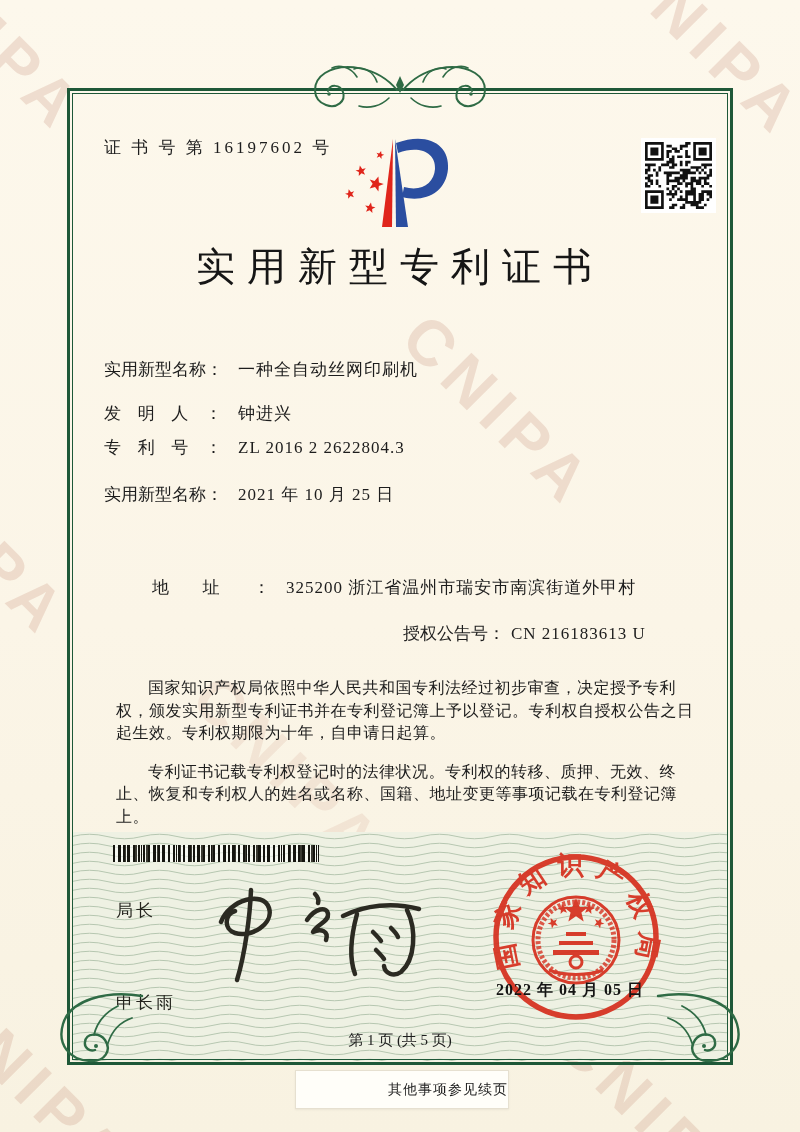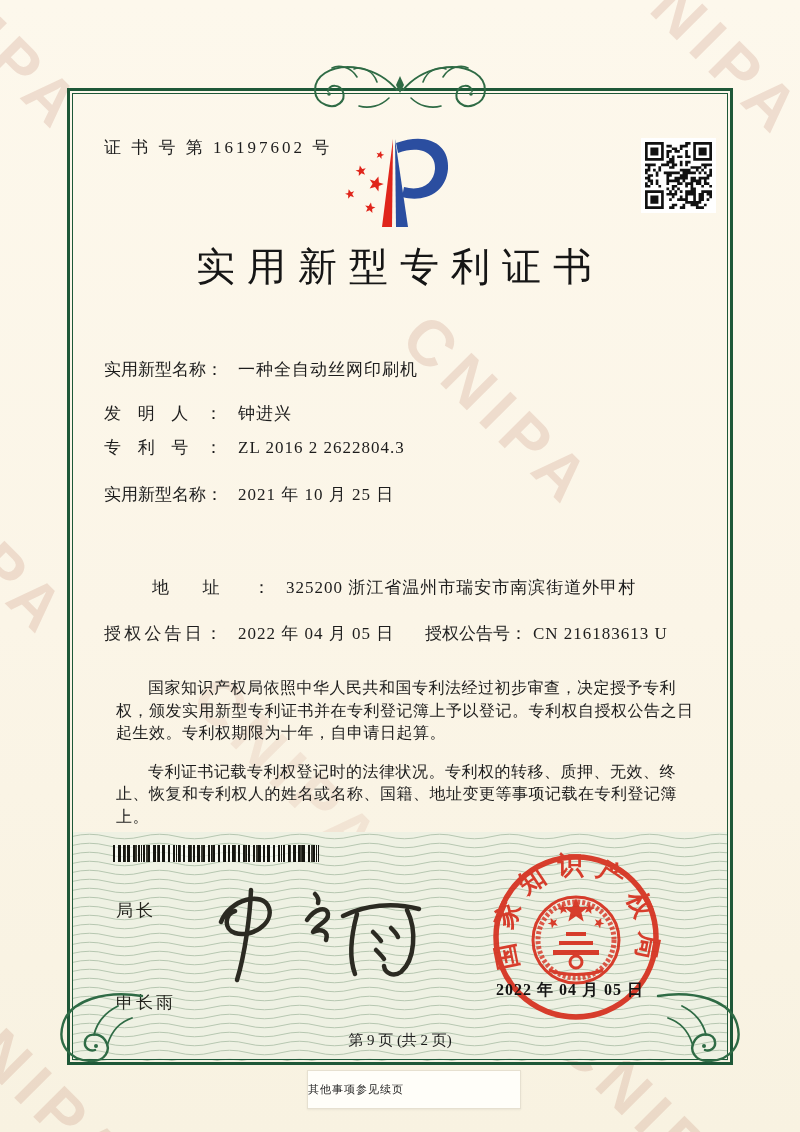--- a/index.html
+++ b/index.html
@@ -28,21 +28,21 @@
   .cert-no{position:absolute;left:104px;top:136px;font-size:17px;letter-spacing:3px;z-index:2;}
   .logo{position:absolute;left:328px;top:126px;width:140px;height:110px;z-index:2;}
   .qr{position:absolute;left:641px;top:138px;width:75px;height:75px;z-index:2;}
   .title{
     position:absolute;left:0;top:240px;width:100%;text-align:center;z-index:2;
     font-size:39px;font-weight:400;letter-spacing:12px;color:#161616;
   }
   .row{position:absolute;left:104px;height:24px;white-space:nowrap;font-size:17px;z-index:2;}
   .row .lbl{display:inline-block;width:118px;text-align:justify;text-align-last:justify;}
   .row .val{margin-left:16px;letter-spacing:1px;}
-  .row2{position:absolute;left:425px;height:24px;white-space:nowrap;font-size:17px;z-index:2;}
+  .row2{position:absolute;left:403px;height:24px;white-space:nowrap;font-size:17px;z-index:2;}
   .row2 .val{margin-left:6px;letter-spacing:1px;}
   .paras{position:absolute;left:100px;top:661px;width:616px;z-index:2;}
   .paras p{margin:16px;font-size:16px;line-height:22.5px;text-indent:2em;letter-spacing:.5px;}
   .paras p + p{margin-top:3px;font-family:Liberation Serif, serif;}
   .barcode{
     position:absolute;left:113px;top:845px;width:206px;height:17px;z-index:2;
     background-color:rgba(255,255,255,.55);
     background-image:
       repeating-linear-gradient(90deg,#15150f 0,#15150f 2px,transparent 2px,transparent 5px),
       repeating-linear-gradient(90deg,#15150f 0,#15150f 1px,transparent 1px,transparent 7px),
@@ -54,22 +54,22 @@
   }
   .sig-script{position:absolute;left:195px;top:878px;width:245px;height:115px;z-index:2;}
   .seal{position:absolute;left:489px;top:850px;width:174px;height:174px;z-index:2;opacity:.93;}
   .seal-date{
     position:absolute;left:486px;top:980px;width:168px;z-index:3;text-align:center;
     font-size:16px;font-weight:600;color:#141414;letter-spacing:1px;
   }
   .page-info{position:absolute;left:0;top:1031px;width:100%;text-align:center;font-size:15px;z-index:2;}
   .note{
     position:absolute;left:295px;top:1070px;width:212px;height:37px;line-height:37px;z-index:6;
-    text-align:left;font-size:11px;background:#fffef9;border:1px solid #e6e0d0;
-    box-shadow:0 1px 2px rgba(0,0,0,.06);letter-spacing:1px;margin-left:12px;
+    text-align:right;font-size:14px;background:#fffef9;border:1px solid #e6e0d0;
+    box-shadow:0 1px 2px rgba(0,0,0,.06);letter-spacing:1px;
   }
 </style>
 </head>
 <body>
 
 <svg width="0" height="0" style="position:absolute">
   <defs>
     <path id="st" d="M0,-10 L2.94,-3.09 L9.51,-3.09 L4.16,1.18 L5.88,8.09 L0,4 L-5.88,8.09 L-4.16,1.18 L-9.51,-3.09 L-2.94,-3.09 Z"></path>
     <pattern id="waves" width="140" height="9" patternUnits="userSpaceOnUse">
       <path d="M0,4.5 Q17.5,0 35,4.5 T70,4.5 T105,4.5 T140,4.5" fill="none" stroke="#9fb69c" stroke-width="0.9"></path>
@@ -155,23 +155,20 @@
     <span class="lbl">发明人：</span><span class="val">钟进兴</span>
   </div>
   <div class="row" style="top:436px;">
     <span class="lbl">专利号：</span><span class="val">ZL 2016 2 2622804.3</span>
   </div>
   <div class="row" style="top:483px;">
     <span class="lbl">实用新型名称：</span><span class="val">2021 年 10 月 25 日</span>
   </div>
   <div class="row" style="top:576px;margin-left:48px;">
     <span class="lbl">地址：</span><span class="val">325200 浙江省温州市瑞安市南滨街道外甲村</span>
-  </div>
-  <div class="row" style="top:622px;">
-    <span class="lbl">授权公告日：</span><span class="val">2022 年 04 月 05 日</span>
   </div>
   <div class="row2" style="top:622px;">
     <span>授权公告号：</span><span class="val">CN 216183613 U</span>
   </div>
 
   <div class="paras">
     <p>国家知识产权局依照中华人民共和国专利法经过初步审查，决定授予专利权，颁发实用新型专利证书并在专利登记簿上予以登记。专利权自授权公告之日起生效。专利权期限为十年，自申请日起算。</p>
     <p>专利证书记载专利权登记时的法律状况。专利权的转移、质押、无效、终止、恢复和专利权人的姓名或名称、国籍、地址变更等事项记载在专利登记簿上。</p>
   </div>
 
@@ -215,16 +212,16 @@
         <rect x="64" y="100" width="46" height="5"></rect>
         <rect x="70" y="91" width="34" height="4"></rect>
         <rect x="77" y="82" width="20" height="4"></rect>
       </g>
       <circle cx="87" cy="112" r="6" fill="none" stroke="#d6301f" stroke-width="3"></circle>
       <path d="M60,120 C74,126 100,126 114,120" fill="none" stroke="#d6301f" stroke-width="3"></path>
     </g>
   </svg>
   <div class="seal-date">2022 年 04 月 05 日</div>
 
-  <div class="page-info">第 9 页 (共 2 页)</div>
+  <div class="page-info">第 1 页 (共 5 页)</div>
   <div class="note">其他事项参见续页</div>
 
 </div>
 
 </body></html>

